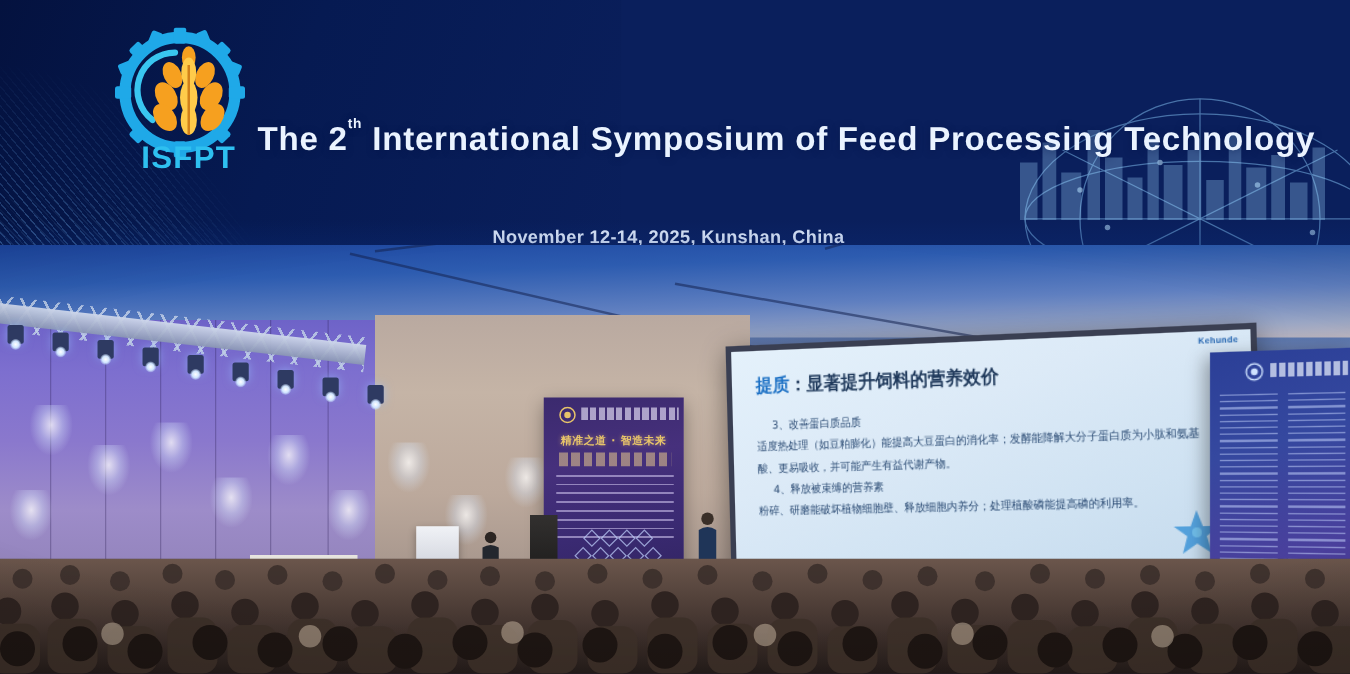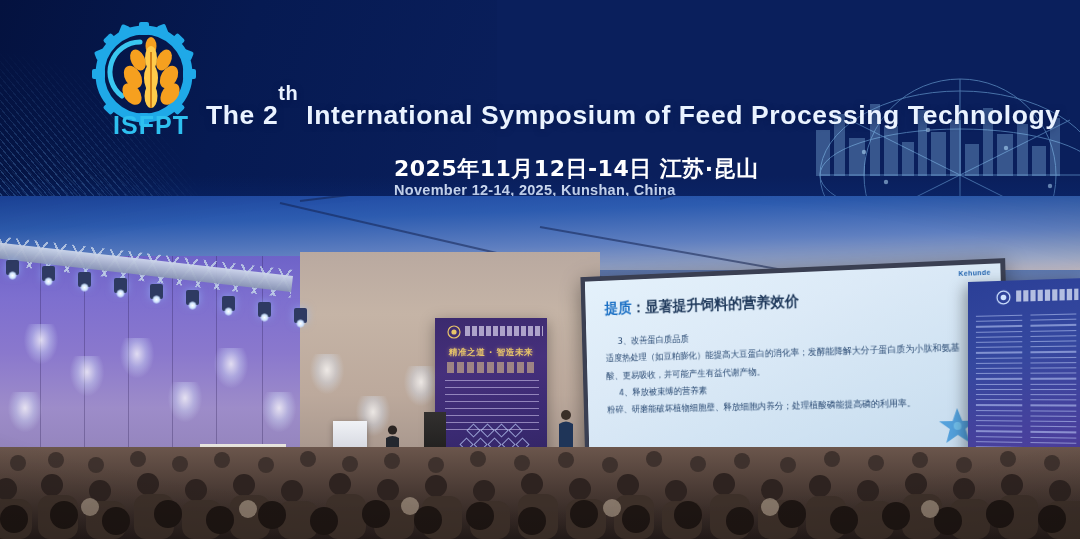--- a/index.html
+++ b/index.html
@@ -62,21 +62,21 @@
     position:absolute;left:206px;top:28px;
     font-family:"DejaVu Sans","Liberation Sans",sans-serif;
     font-size:53px;font-weight:bold;color:#fff;letter-spacing:5px;
     text-shadow:0 2px 10px rgba(0,20,70,.55);white-space:nowrap;
   }
   .title-en{
     position:absolute;left:206px;top:96px;
     font-size:26.5px;font-weight:bold;color:#eaf3ff;letter-spacing:.6px;
     white-space:nowrap;text-shadow:0 1px 6px rgba(0,20,70,.5);
   }
-  .title-en sup{font-size:20px;top:-.7em;position:relative;text-align:right;}
+  .title-en sup{font-size:11px;top:-.7em;position:relative;text-align:right;}
 
   .date-cn{
     position:absolute;left:394px;top:154px;
     font-family:"DejaVu Sans","Liberation Sans",sans-serif;
     font-size:22px;font-weight:bold;color:#ffffff;letter-spacing:.5px;white-space:nowrap;
   }
   .date-en{
     position:absolute;left:394px;top:182px;
     font-size:14.5px;font-weight:bold;color:#e6f0ff;letter-spacing:.3px;white-space:nowrap;
   }
@@ -295,21 +295,20 @@
         <path d="M59 30 L59 86" stroke="#d2811a" stroke-width="2" fill="none"></path>
       </g>
       <text x="59" y="112" text-anchor="middle" font-family="Liberation Sans, sans-serif" font-size="25" font-weight="bold" fill="#2ec0f0" letter-spacing="1">ISFPT</text>
     </svg>
 
 
     <div class="title-en">
       <span>The 2</span><sup>th</sup><span> International Symposium of Feed Processing Technology</span>
     </div>
 
-    <div class="date-cn">2025年11月12日-14日 江苏·昆山</div>
     <div class="date-en">November 12-14, 2025, Kunshan, China</div>
 
     <div class="banner-fade"></div>
   </div>
 
   <div class="photo">
 
     <div class="ceiling">
       <div class="ceil-line" style="left:280px;top:6px;width:400px;transform:rotate(13deg);"></div>
       <div class="ceil-line" style="left:300px;top:4px;width:420px;transform:rotate(-7deg);"></div>

